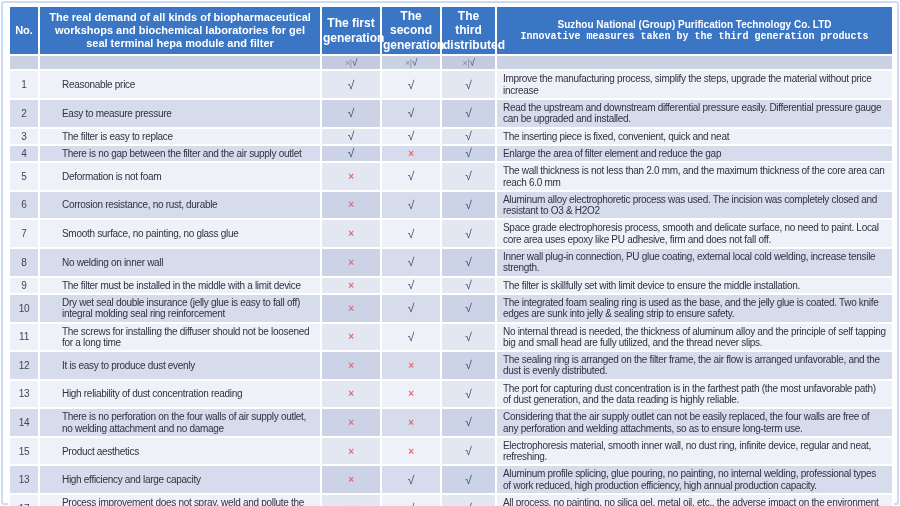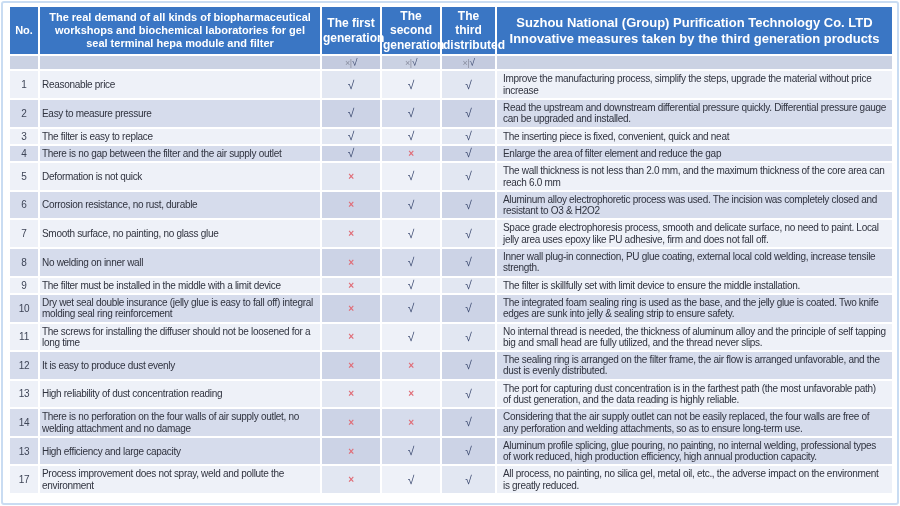--- a/index.html
+++ b/index.html
@@ -27,45 +27,45 @@
     color:#ffffff;
     font-weight:bold;
     font-size:11px;
     line-height:1.2;
     padding:2px 3px;
     text-align:center;
     vertical-align:middle;
     border:2px solid #ffffff;
   }
   th.gen-th { font-size:12px; padding:2px 1px; }
-  th.company-th { font-size:13px; }
+  th.company-th { font-size:10px; }
   td {
     font-size:10px;
     letter-spacing:-0.3px;
     line-height:1.13;
     color:#30333f;
     padding:2px 6px;
     border:2px solid #ffffff;
     vertical-align:middle;
     word-wrap:break-word;
   }
   tr.odd td  { background:#eef1f8; }
   tr.even td { background:#d6dcec; }
   tr.odd td.tint  { background:#e2e7f2; }
   tr.even td.tint { background:#ccd3e6; }
   td.no-cell { text-align:center; color:#3e4557; padding:2px 2px; }
-  td.demand-cell { padding-left:2px; }
+  td.demand-cell { padding-left:22px; }
   td.mark { text-align:center; padding:1px 2px; }
   .check { color:#3f4d73; font-size:12px; line-height:1; }
   .cross { color:#e06e78; font-size:10px; font-weight:bold; line-height:1; }
   tr.subheader td { background:#cbd2e3; height:11px; text-align:center; padding:1px 2px; }
   tr.subheader td.tint { background:#c4cbdf; }
   .legend-cross { color:#8a8fa0; font-size:9px; }
   .legend-check { color:#3f4d73; font-size:10px; }
-  .company-sub { font-weight:bold; }
+  .company-sub { font-weight:bold;font-family:Liberation Mono, monospace; }
 </style>
 </head>
 <body>
 
 <div class="frame"></div>
 
 <table class="cmp">
   <colgroup>
     <col style="width:30px">
     <col style="width:282px">
@@ -103,61 +103,61 @@
         <td class="mark"><span class="check">√</span></td>
         <td class="mark tint"><span class="check">√</span></td>
         <td class="measure-cell">Improve the manufacturing process, simplify the steps, upgrade the material without price increase</td>
       </tr>
       <tr class="even">
         <td class="no-cell">2</td>
         <td class="demand-cell">Easy to measure pressure</td>
         <td class="mark tint"><span class="check">√</span></td>
         <td class="mark"><span class="check">√</span></td>
         <td class="mark tint"><span class="check">√</span></td>
-        <td class="measure-cell">Read the upstream and downstream differential pressure quickly. Differential pressure gauge can be upgraded and installed.</td>
+        <td class="measure-cell">Read the upstream and downstream differential pressure easily. Differential pressure gauge can be upgraded and installed.</td>
       </tr>
       <tr class="odd">
         <td class="no-cell">3</td>
         <td class="demand-cell">The filter is easy to replace</td>
         <td class="mark tint"><span class="check">√</span></td>
         <td class="mark"><span class="check">√</span></td>
         <td class="mark tint"><span class="check">√</span></td>
         <td class="measure-cell">The inserting piece is fixed, convenient, quick and neat</td>
       </tr>
       <tr class="even">
         <td class="no-cell">4</td>
         <td class="demand-cell">There is no gap between the filter and the air supply outlet</td>
         <td class="mark tint"><span class="check">√</span></td>
         <td class="mark"><span class="cross">×</span></td>
         <td class="mark tint"><span class="check">√</span></td>
         <td class="measure-cell">Enlarge the area of filter element and reduce the gap</td>
       </tr>
       <tr class="odd">
         <td class="no-cell">5</td>
-        <td class="demand-cell">Deformation is not quick</td>
+        <td class="demand-cell">Deformation is not foam</td>
         <td class="mark tint"><span class="cross">×</span></td>
         <td class="mark"><span class="check">√</span></td>
         <td class="mark tint"><span class="check">√</span></td>
         <td class="measure-cell">The wall thickness is not less than 2.0 mm, and the maximum thickness of the core area can reach 6.0 mm</td>
       </tr>
       <tr class="even">
         <td class="no-cell">6</td>
         <td class="demand-cell">Corrosion resistance, no rust, durable</td>
         <td class="mark tint"><span class="cross">×</span></td>
         <td class="mark"><span class="check">√</span></td>
         <td class="mark tint"><span class="check">√</span></td>
         <td class="measure-cell">Aluminum alloy electrophoretic process was used. The incision was completely closed and resistant to O3 &amp; H2O2</td>
       </tr>
       <tr class="odd">
         <td class="no-cell">7</td>
         <td class="demand-cell">Smooth surface, no painting, no glass glue</td>
         <td class="mark tint"><span class="cross">×</span></td>
         <td class="mark"><span class="check">√</span></td>
         <td class="mark tint"><span class="check">√</span></td>
-        <td class="measure-cell">Space grade electrophoresis process, smooth and delicate surface, no need to paint. Local jelly area uses epoxy like PU adhesive, firm and does not fall off.</td>
+        <td class="measure-cell">Space grade electrophoresis process, smooth and delicate surface, no need to paint. Local core area uses epoxy like PU adhesive, firm and does not fall off.</td>
       </tr>
       <tr class="even">
         <td class="no-cell">8</td>
         <td class="demand-cell">No welding on inner wall</td>
         <td class="mark tint"><span class="cross">×</span></td>
         <td class="mark"><span class="check">√</span></td>
         <td class="mark tint"><span class="check">√</span></td>
         <td class="measure-cell">Inner wall plug-in connection, PU glue coating, external local cold welding, increase tensile strength.</td>
       </tr>
       <tr class="odd">
@@ -200,20 +200,28 @@
         <td class="mark tint"><span class="check">√</span></td>
         <td class="measure-cell">The port for capturing dust concentration is in the farthest path (the most unfavorable path) of dust generation, and the data reading is highly reliable.</td>
       </tr>
       <tr class="even">
         <td class="no-cell">14</td>
         <td class="demand-cell">There is no perforation on the four walls of air supply outlet, no welding attachment and no damage</td>
         <td class="mark tint"><span class="cross">×</span></td>
         <td class="mark"><span class="cross">×</span></td>
         <td class="mark tint"><span class="check">√</span></td>
         <td class="measure-cell">Considering that the air supply outlet can not be easily replaced, the four walls are free of any perforation and welding attachments, so as to ensure long-term use.</td>
+      </tr>
+      <tr class="odd">
+        <td class="no-cell">15</td>
+        <td class="demand-cell">Product aesthetics</td>
+        <td class="mark tint"><span class="cross">×</span></td>
+        <td class="mark"><span class="cross">×</span></td>
+        <td class="mark tint"><span class="check">√</span></td>
+        <td class="measure-cell">Electrophoresis material, smooth inner wall, no dust ring, infinite device, regular and neat, refreshing.</td>
       </tr>
       <tr class="even">
         <td class="no-cell">13</td>
         <td class="demand-cell">High efficiency and large capacity</td>
         <td class="mark tint"><span class="cross">×</span></td>
         <td class="mark"><span class="check">√</span></td>
         <td class="mark tint"><span class="check">√</span></td>
         <td class="measure-cell">Aluminum profile splicing, glue pouring, no painting, no internal welding, professional types of work reduced, high production efficiency, high annual production capacity.</td>
       </tr>
       <tr class="odd">

